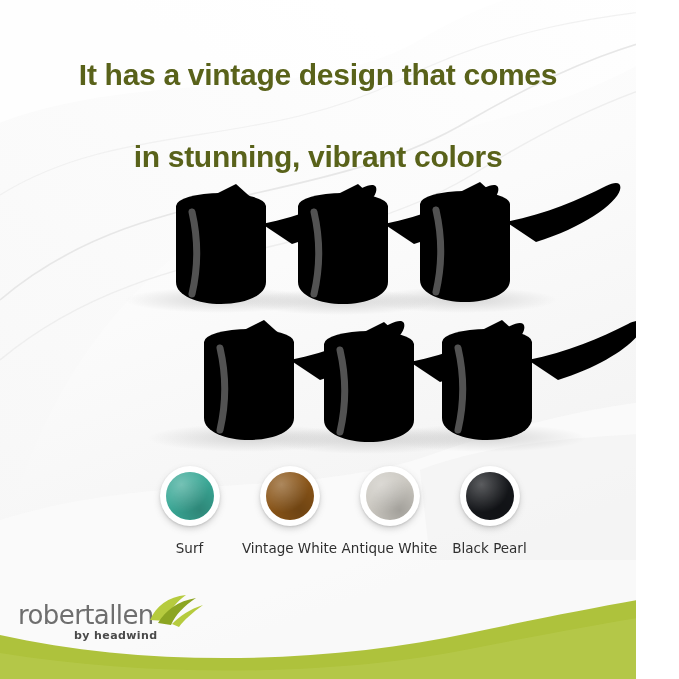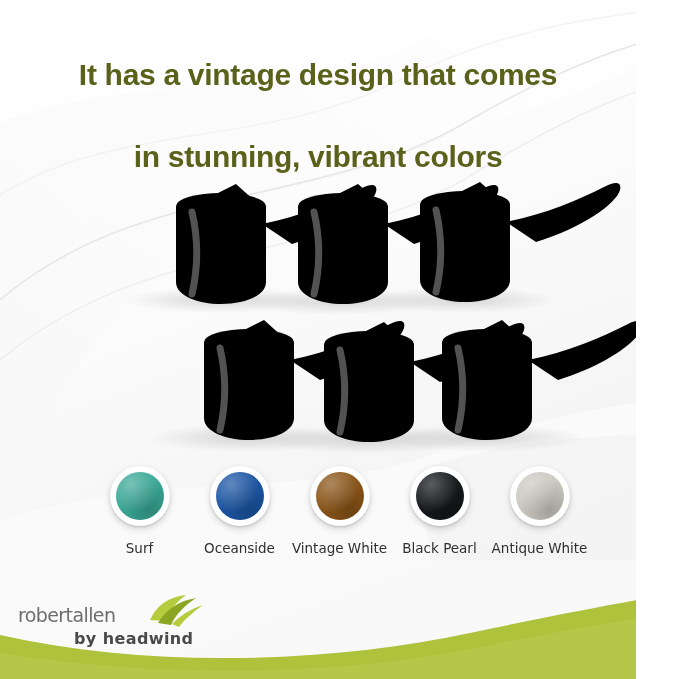--- a/index.html
+++ b/index.html
@@ -64,27 +64,27 @@
     font-family:"DejaVu Sans", sans-serif;
   }
 
   
   .bottom-band{position:absolute;left:0;bottom:0;width:679px;height:96px;}
   .logo{
     position:absolute;left:16px;bottom:25px;width:200px;height:56px;
   }
   .logo-word{
     font-family:"DejaVu Sans", sans-serif;
-    font-size:19px;color:#6e6e6e;letter-spacing:-0.6px;line-height:30px;
+    font-size:26px;color:#6e6e6e;letter-spacing:-0.6px;line-height:30px;
     position:absolute;left:2px;top:2px;
   }
   .logo-sub{
     position:absolute;left:58px;top:31px;
     font-family:"DejaVu Sans", sans-serif;
-    font-weight:bold;font-size:16px;color:#4a4a4a;letter-spacing:.4px;text-align:center;
+    font-weight:bold;font-size:11px;color:#4a4a4a;letter-spacing:.4px;text-align:center;
   }
   .logo-leaf{position:absolute;left:130px;top:-4px;}
 </style>
 </head>
 <body>
 
 <div id="stage" data-name="promo-image">
 
   <div class="bg-base" data-name="background-gradient"></div>
   <svg class="bg-svg" width="679" height="679" viewBox="0 0 679 679" data-name="background-swoosh-pattern">
@@ -272,47 +272,41 @@
 
   <div class="swatch-row" data-name="color-swatch-row">
 
     <div class="swatch-cell" data-name="swatch-surf">
       <div class="swatch-disc" data-name="swatch-disc-surf">
         <div class="swatch-fill" data-name="swatch-color-surf" style="background:#3aa896"></div>
       </div>
       <div class="swatch-label" data-name="swatch-label-surf">Surf</div>
     </div>
 
-    <div class="swatch-cell" data-name="swatch-oceanside">
-      <div class="swatch-disc" data-name="swatch-disc-oceanside">
-        <div class="swatch-fill" data-name="swatch-color-oceanside" style="background:#1b55a3"></div>
-      </div>
-      <div class="swatch-label" data-name="swatch-label-oceanside">Oceanside</div>
-    </div>
 
     <div class="swatch-cell" data-name="swatch-vintage-copper">
       <div class="swatch-disc" data-name="swatch-disc-vintage-copper">
         <div class="swatch-fill" data-name="swatch-color-vintage-copper" style="background:#8a5518"></div>
       </div>
       <div class="swatch-label" data-name="swatch-label-vintage-copper">Vintage White</div>
     </div>
 
 
+    <div class="swatch-cell" data-name="swatch-antique-white">
+      <div class="swatch-disc" data-name="swatch-disc-antique-white">
+        <div class="swatch-fill" data-name="swatch-color-antique-white" style="background:#ccc9c2"></div>
+      </div>
+      <div class="swatch-label" data-name="swatch-label-antique-white">Antique White</div>
+    </div>
+
     <div class="swatch-cell" data-name="swatch-black-pearl">
       <div class="swatch-disc" data-name="swatch-disc-black-pearl">
         <div class="swatch-fill" data-name="swatch-color-black-pearl" style="background:#15171b"></div>
       </div>
       <div class="swatch-label" data-name="swatch-label-black-pearl">Black Pearl</div>
-    </div>
-
-    <div class="swatch-cell" data-name="swatch-antique-white">
-      <div class="swatch-disc" data-name="swatch-disc-antique-white">
-        <div class="swatch-fill" data-name="swatch-color-antique-white" style="background:#ccc9c2"></div>
-      </div>
-      <div class="swatch-label" data-name="swatch-label-antique-white">Antique White</div>
     </div>
 
   </div>
 
   <svg class="bottom-band" width="679" height="96" viewBox="0 0 679 96" data-name="footer-band">
     <path d="M0,52 C150,86 330,80 470,50 C560,31 630,18 679,10 L679,96 L0,96 Z" fill="#aec23c"></path>
     <path d="M0,70 C160,96 340,92 470,66 C560,48 630,36 679,28 L679,96 L0,96 Z" fill="#b9cc52" opacity=".55"></path>
   </svg>
 
   <div class="logo" data-name="brand-logo">

